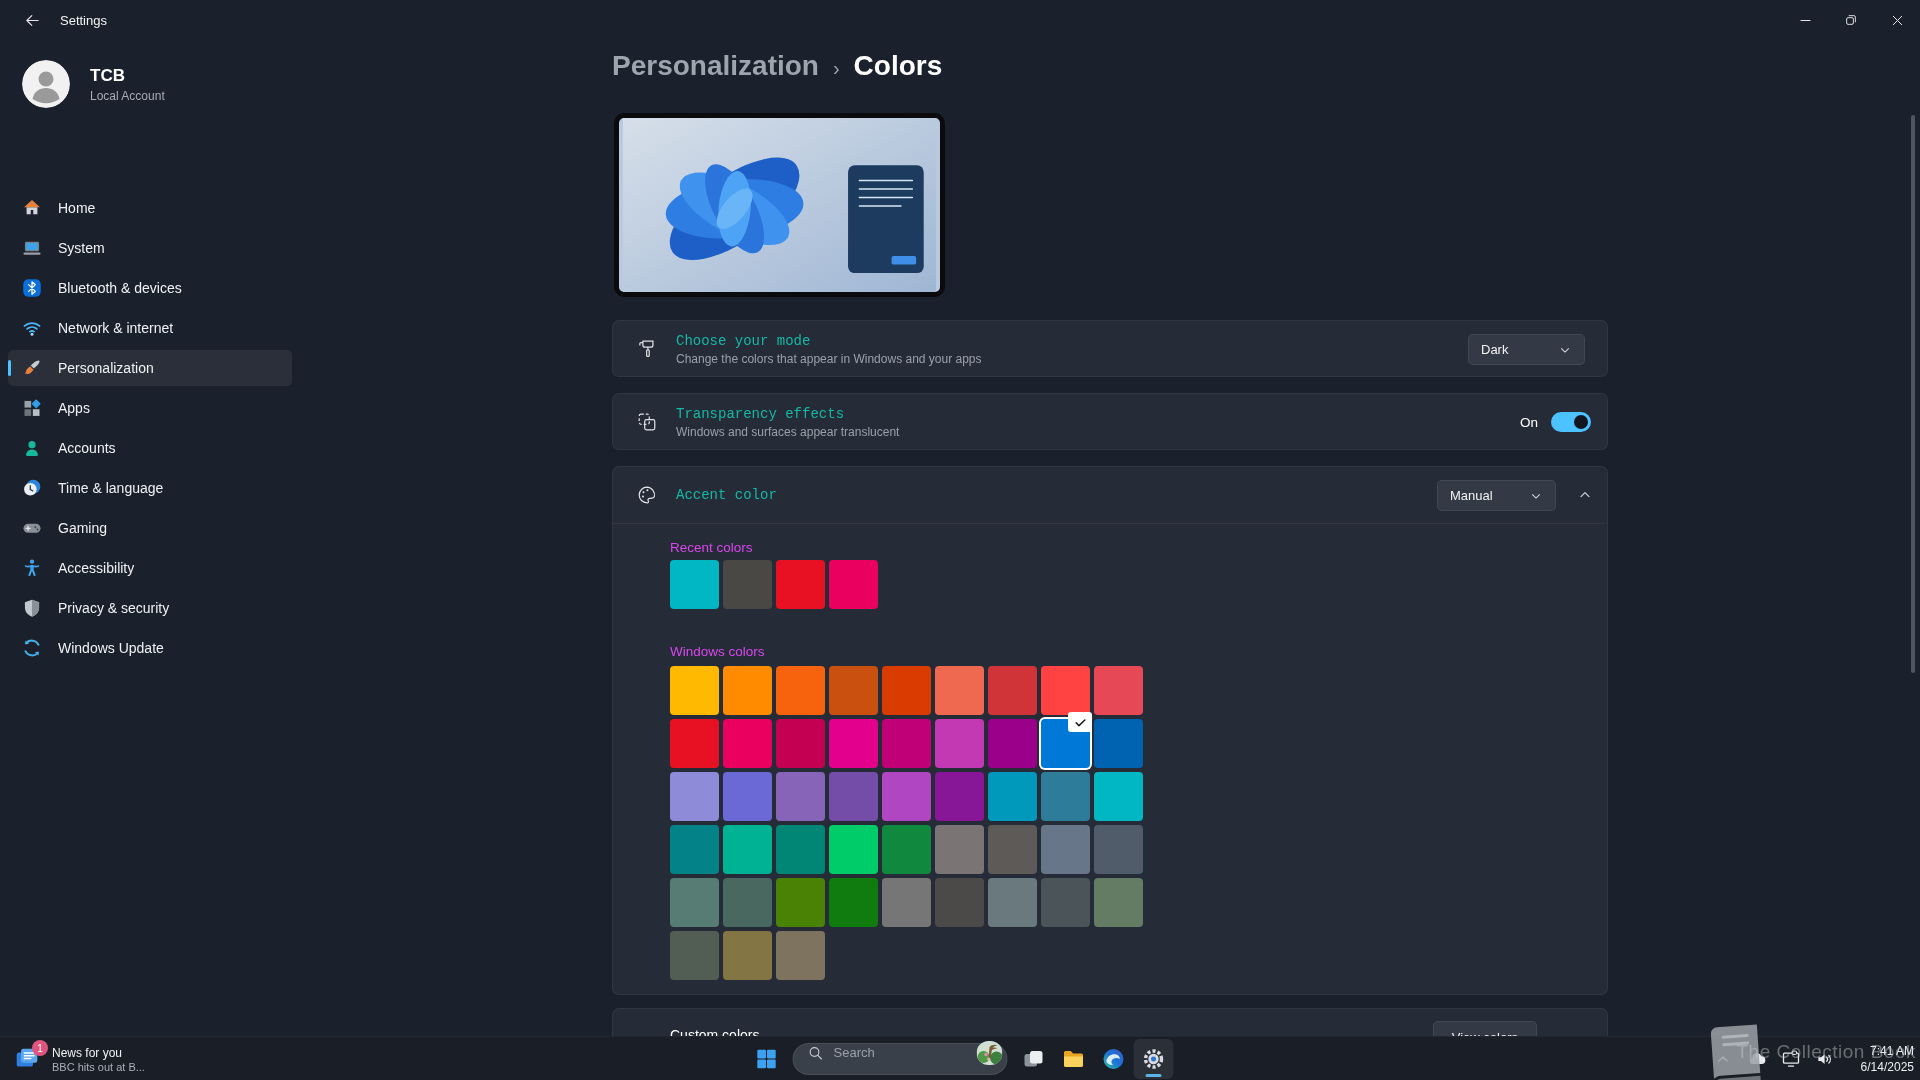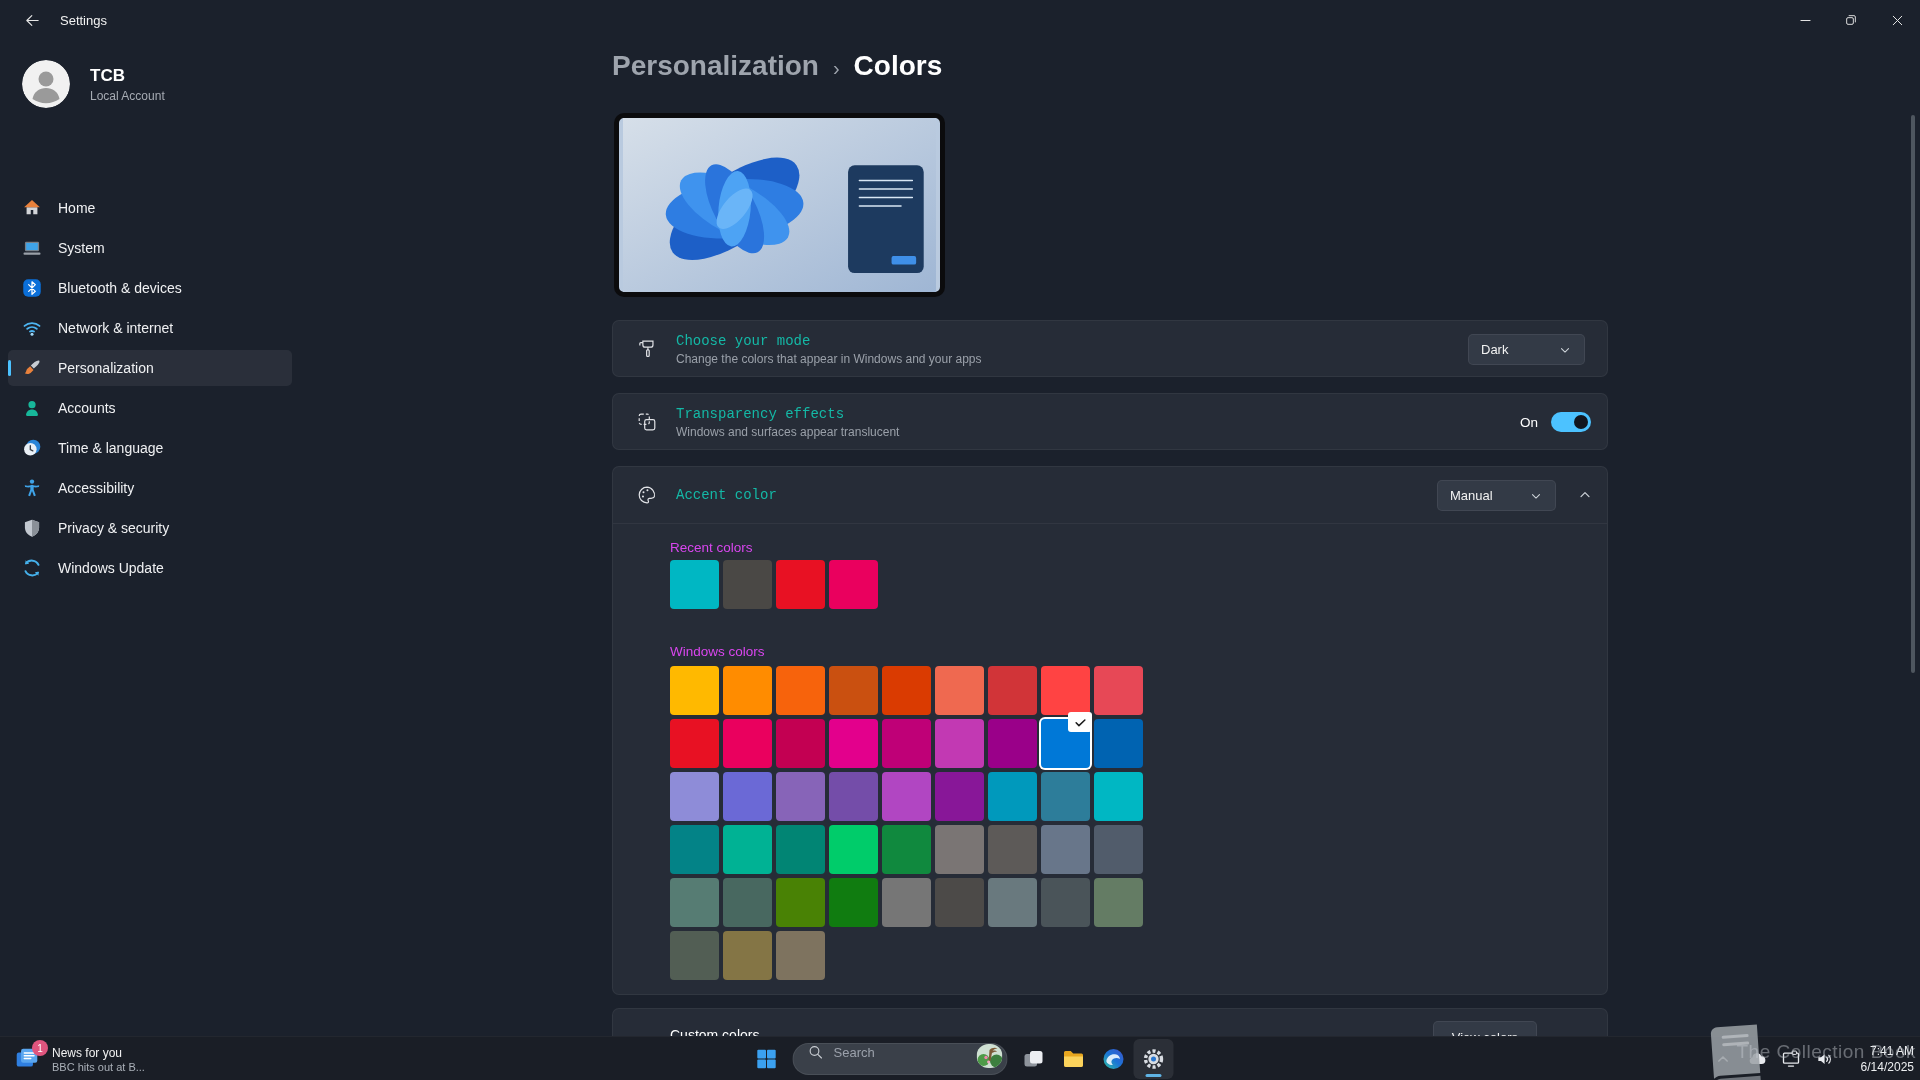--- a/index.html
+++ b/index.html
@@ -81,21 +81,21 @@
   .widget { position:absolute; left:6px; top:3px; height:38px; display:flex; align-items:center; gap:12px; padding:0 8px; border-radius:6px; cursor:pointer; }
   .widget-icon { position:relative; width:26px; height:26px; }
   .wbadge { position:absolute; top:-6px; right:-8px; min-width:16px; height:16px; border-radius:8px; background:#e0557e; color:#fff; font-size:10px; display:flex; align-items:center; justify-content:center; padding:0 4px; }
   .widget-title { font-size:12px; color:#f2f2f2; }
   .widget-sub { font-size:11px; color:#aab0b8; margin-top:1px; }
   .tb-center { position:absolute; left:50%; top:2px; transform:translateX(-50%); display:flex; align-items:center; height:40px; }
   .tb-btn { width:40px; height:40px; display:flex; align-items:center; justify-content:center; border-radius:6px; position:relative; cursor:pointer; }
   .tb-btn svg { width:24px; height:24px; }
   .tb-btn.active { background:rgba(255,255,255,.08); }
   .active-line { position:absolute; bottom:2px; left:50%; transform:translateX(-50%); width:16px; height:3px; border-radius:2px; background:#5fb3e4; }
-  .tb-search { width:215px; height:32px; margin:0 6px; background:#3a4049; border:1px solid rgba(255,255,255,.08); border-radius:16px; display:flex; align-items:flex-start; padding:0 4px 13px 14px; gap:8px; cursor:text; }
+  .tb-search { width:215px; height:32px; margin:0 6px; background:#3a4049; border:1px solid rgba(255,255,255,.08); border-radius:16px; display:flex; align-items:center; padding:0 4px 13px 14px; gap:8px; cursor:text; }
   .tb-search input { flex:1; min-width:0; background:transparent; border:0; outline:0; font-size:13px; color:#e6e8ea; font-family:inherit; }
   .pill-img { width:26px; height:24px; border-radius:12px; overflow:hidden; flex:none; cursor:pointer; }
   .tray { position:absolute; right:6px; top:0; height:44px; display:flex; align-items:center; gap:4px; }
   .tray-ic { width:30px; height:30px; display:flex; align-items:center; justify-content:center; border-radius:4px; cursor:pointer; }
   .tray-ic svg { width:20px; height:20px; }
   .clock { text-align:right; font-size:12px; color:#eceef0; line-height:1.35; margin-left:4px; min-width:66px; cursor:pointer; }
 
   .watermark { position:absolute; right:0; bottom:0; width:256px; height:66px; z-index:11; pointer-events:none; }
   .wm-book { position:absolute; left:0; bottom:-12px; width:142px; height:72px; opacity:.85; transform:rotate(-4deg); }
   .wm-text { position:absolute; right:4px; bottom:17px; font-size:19px; color:rgba(200,205,210,.45); white-space:nowrap; letter-spacing:.5px; }
@@ -361,37 +361,51 @@
         </div>
 
         <div class="nav-item sel">
           <span class="accent-bar"></span>
           <svg class="nav-ic">
             <use href="#ic-personalization"></use>
           </svg>
           <span class="nav-label">Personalization</span>
         </div>
 
+        <div class="nav-item">
+
+          <svg class="nav-ic">
+            <use href="#ic-apps"></use>
+          </svg>
+          <span class="nav-label">Apps</span>
+        </div>
 
         <div class="nav-item">
 
           <svg class="nav-ic">
             <use href="#ic-accounts"></use>
           </svg>
           <span class="nav-label">Accounts</span>
         </div>
 
         <div class="nav-item">
 
           <svg class="nav-ic">
             <use href="#ic-time"></use>
           </svg>
           <span class="nav-label">Time &amp; language</span>
         </div>
 
+        <div class="nav-item">
+
+          <svg class="nav-ic">
+            <use href="#ic-gaming"></use>
+          </svg>
+          <span class="nav-label">Gaming</span>
+        </div>
 
         <div class="nav-item">
 
           <svg class="nav-ic">
             <use href="#ic-accessibility"></use>
           </svg>
           <span class="nav-label">Accessibility</span>
         </div>
 
         <div class="nav-item">

